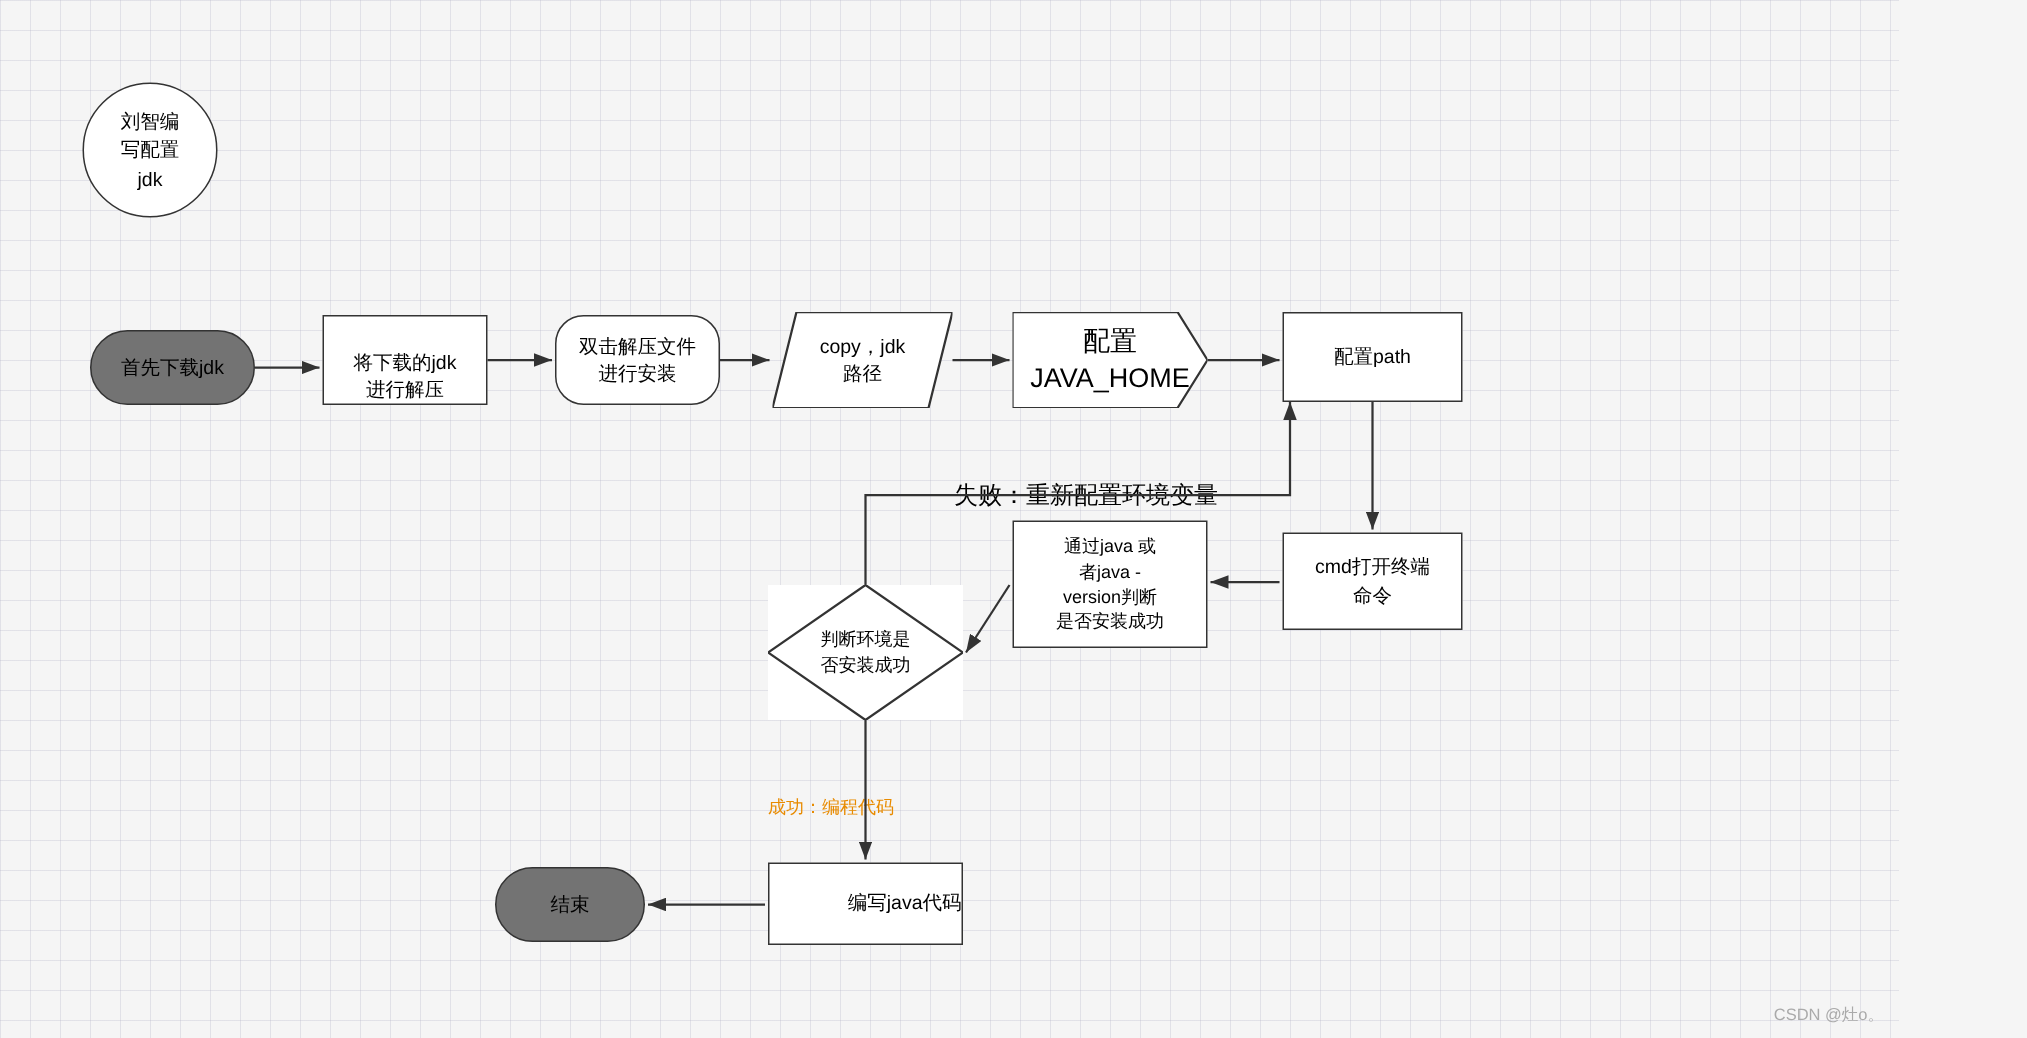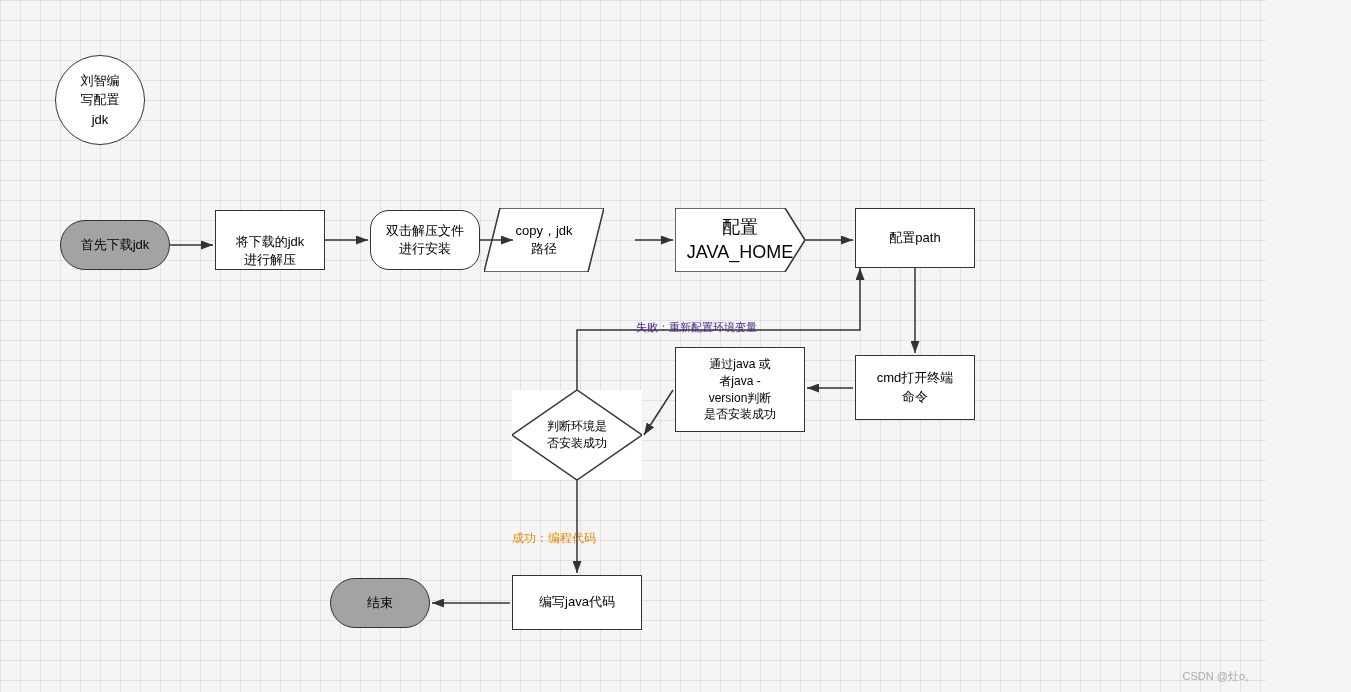--- a/index.html
+++ b/index.html
@@ -39,21 +39,21 @@
       font-size: 13px;
       line-height: 1.4;
     }
 
     .rect {
       background: white;
       border: 1.5px solid #333;
     }
 
     .rounded-rect {
-      background: #a3a3a3;
+      background: #737373;
       border: 1.5px solid #333;
       border-radius: 30px;
     }
 
     .circle {
       background: white;
       border: 1.5px solid #333;
       border-radius: 50%;
     }
 
@@ -99,21 +99,21 @@
   <div class="shape rect" style="left:215px; top:210px; width:110px; height:60px; font-size:13px;align-items:flex-end;">
     <span style="white-space:pre-line; text-align:center;">将下载的jdk
 进行解压</span>
   </div>
 
   <div class="shape rect" style="left:370px; top:210px; width:110px; height:60px; font-size:13px;border-radius:19px;">
     <span style="white-space:pre-line; text-align:center;">双击解压文件
 进行安装</span>
   </div>
 
-  <div class="shape" style="left:484px; top:208px; width:120px; height:64px; font-size:13px;">
+  <div class="shape" style="left:515px; top:208px; width:120px; height:64px; font-size:13px;">
     <svg width="120" height="64" style="position:absolute;top:0;left:0;">
       <polygon points="16,0 120,0 104,64 0,64" fill="white" stroke="#333" stroke-width="1.5"></polygon>
     </svg>
     <span style="position:relative;z-index:1;white-space:pre-line;text-align:center;">copy，jdk
 路径</span>
   </div>
 
   <div class="shape" style="left:675px; top:208px; width:130px; height:64px; font-size:18px;">
     <svg width="130" height="64" style="position:absolute;top:0;left:0;">
       <polygon points="0,0 110,0 130,32 110,64 0,64" fill="white" stroke="#333" stroke-width="1.5"></polygon>
@@ -139,29 +139,29 @@
   </div>
 
   <div class="shape diamond" style="left:512px; top:390px; width:130px; height:90px; font-size:12px;">
     <svg width="130" height="90" style="position:absolute;top:0;left:0;">
       <polygon points="65,0 130,45 65,90 0,45" fill="white" stroke="#333" stroke-width="1.5"></polygon>
     </svg>
     <span style="position:relative;z-index:1;white-space:pre-line;text-align:center;font-size:12px;">判断环境是
 否安装成功</span>
   </div>
 
-  <div class="shape rect" style="left:512px; top:575px; width:130px; height:55px; font-size:13px;">
+  <div class="shape rect" style="left:512px; top:575px; width:130px; height:55px; font-size:13px;justify-content:flex-end;">
     <span>编写java代码</span>
   </div>
 
   <div class="shape rounded-rect" style="left:330px; top:578px; width:100px; height:50px; font-size:13px;">
     <span>结束</span>
   </div>
 
-  <div class="shape" style="left:636px; top:320px; font-size:11px; color:#4c1d95; white-space:nowrap; background:transparent; border:none;">
+  <div class="shape" style="left:636px; top:320px; font-size:16px; color:#000000; white-space:nowrap; background:transparent; border:none;font-family:Liberation Mono, monospace;">
     <span>失败：重新配置环境变量</span>
   </div>
 
   <div class="shape" style="left:512px; top:530px; font-size:12px; color:#e88b00; font-weight:normal; background:transparent; border:none;justify-content:flex-end;">
     <span>成功：编程代码</span>
   </div>
 
   <svg class="arrows">
     <defs>
       <marker id="arrowhead" markerWidth="8" markerHeight="6" refX="8" refY="3" orient="auto">

